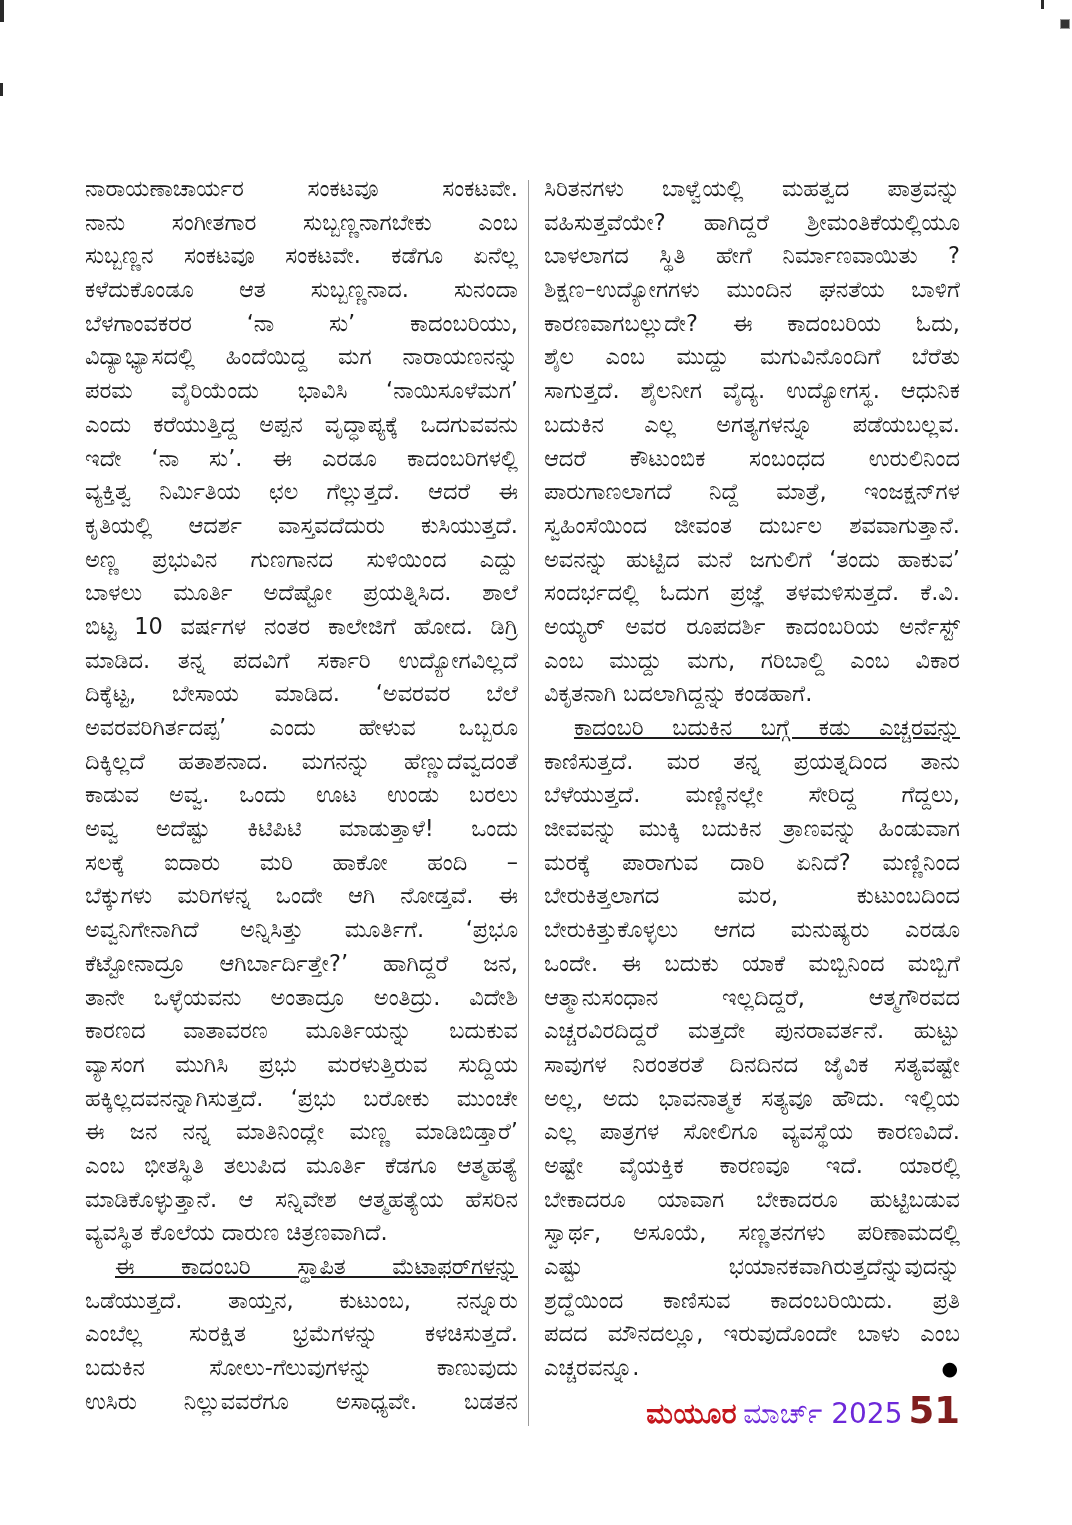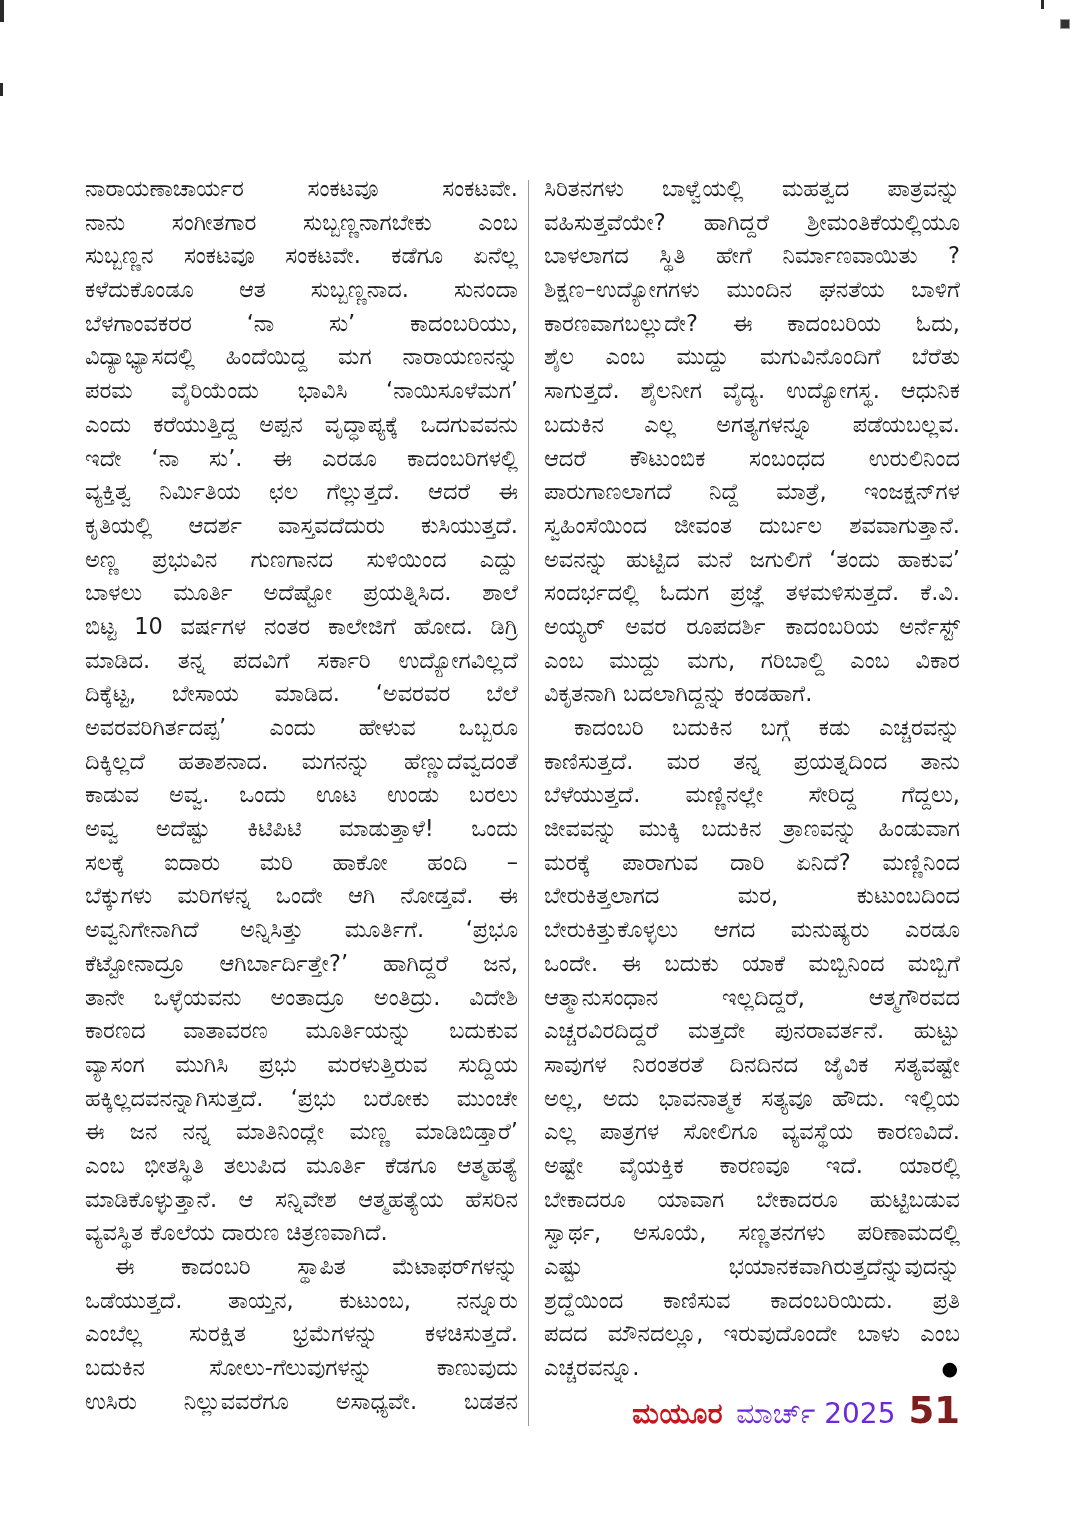--- a/index.html
+++ b/index.html
@@ -26,31 +26,31 @@
   .line{
     font-size:22.5px;
     line-height:33.7px;
     height:33.7px;
     overflow:hidden;
     text-align:justify;
     text-align-last:justify;
     color:#1d1d1d;
   }
   .line.noj{text-align:center;text-align-last:left;}
-  .line.ind{text-indent:30px;}
+  .line.ind{text-indent:30px;text-decoration:underline;}
   .line.endline{position:relative;}
   .end-mark{
     position:absolute;right:2px;top:50%;
     transform:translateY(-50%);
     font-size:19px;line-height:1;color:#000;
   }
   
   .footer{
     position:absolute;top:1389px;right:112px;
-    display:flex;align-items:baseline;gap:13px;
+    display:flex;align-items:baseline;gap:6px;
   }
   .logo{color:#c4161c;font-weight:bold;font-size:28px;letter-spacing:.5px;}
   .issue{font-size:28px;color:#6d28d9;}
   .pagenum{font-size:37px;font-weight:bold;color:#7f1d1d;}
 </style>
 </head>
 <body>
 
 <div class="page">
 

